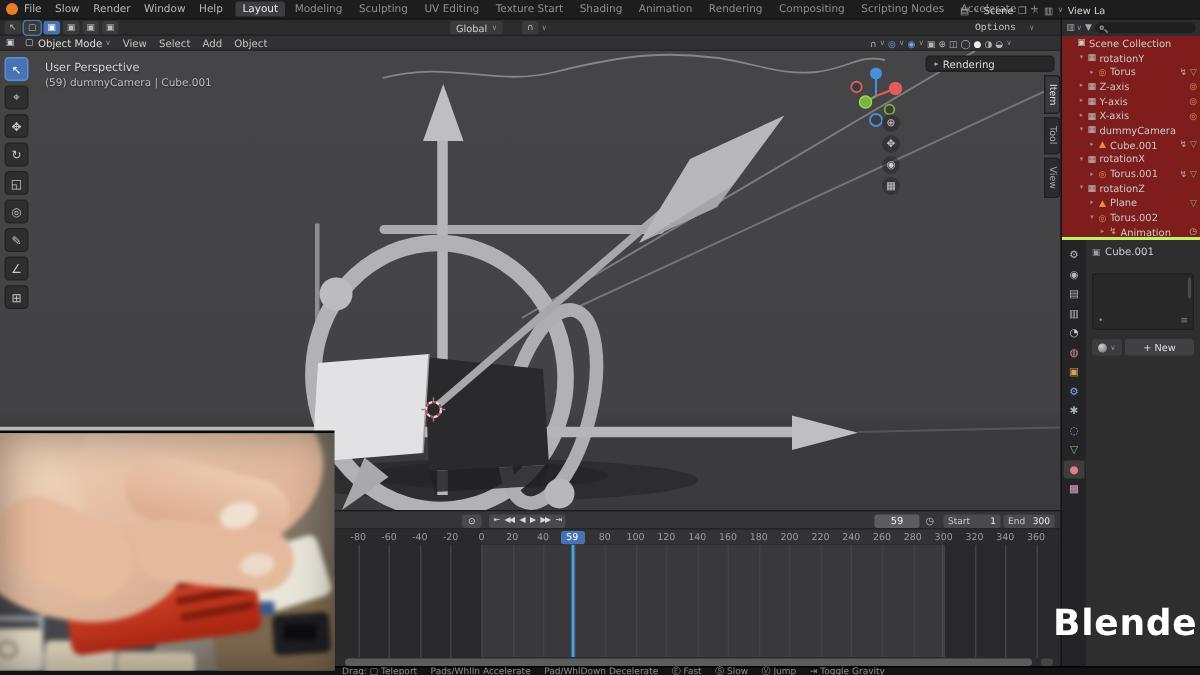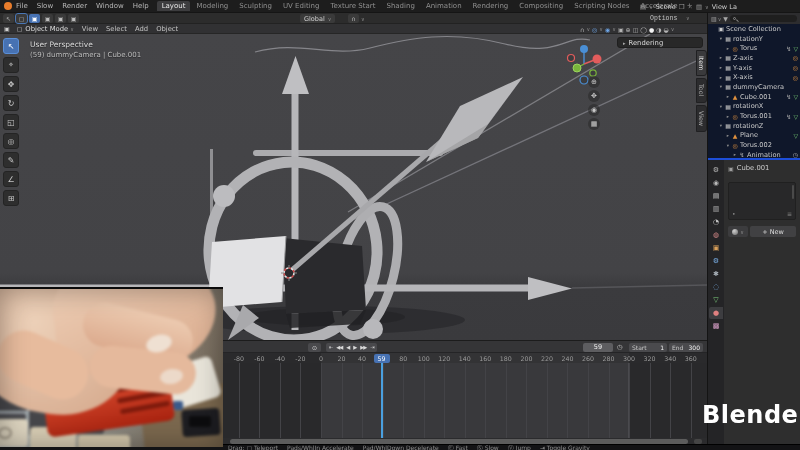--- a/index.html
+++ b/index.html
@@ -107,22 +107,22 @@
   .tl-scroll2{position:absolute;left:694px;top:98px;width:8px;height:5px;background:#454545;border-radius:2px;}
 
   
   .statusbar{position:absolute;left:0;top:444px;width:800px;height:6px;background:#131315;z-index:8;
              display:flex;align-items:center;gap:9px;padding-left:228px;border-top:1px solid #000;}
   .stitem{font-size:6px;color:#8f8f8f;white-space:nowrap;line-height:6px;}
 
   
   .rightpanel{position:absolute;left:707px;top:13px;width:93px;height:437px;background:#2e2e2e;z-index:6;
               border-left:1px solid #141414;}
-  #outl-rows{position:absolute;left:0;top:11px;width:93px;height:136px;background:#0f172a;overflow:hidden;
-             border-bottom:2px solid #1d4ed8;}
+  #outl-rows{position:absolute;left:0;top:11px;width:93px;height:136px;background:#7f1d1d;overflow:hidden;
+             border-bottom:2px solid #bef264;}
   .orow{height:9.7px;display:flex;align-items:center;font-size:6.6px;color:#c9c9c9;white-space:nowrap;}
   .orow .oarr{width:6px;flex:none;font-size:4.5px;color:#8f8f8f;text-align:center;}
   .orow .oic{width:8px;flex:none;font-size:6px;text-align:center;}
   .orow .olab{overflow:hidden;text-overflow:ellipsis;margin-left:1px;}
   .orow .otrail{margin-left:auto;display:flex;gap:2px;padding-right:3px;font-size:6px;}
   .props{position:absolute;left:0;top:147px;width:93px;height:290px;background:#2e2e2e;}
   #ptabs{position:absolute;left:0;top:0;width:16px;height:290px;background:#242426;display:flex;
          flex-direction:column;align-items:center;padding-top:4px;gap:1px;}
   .ptab{width:14px;height:12px;display:flex;align-items:center;justify-content:center;font-size:7px;border-radius:2px 0 0 2px;}
   .ptab.act{background:#3d3d40;}

